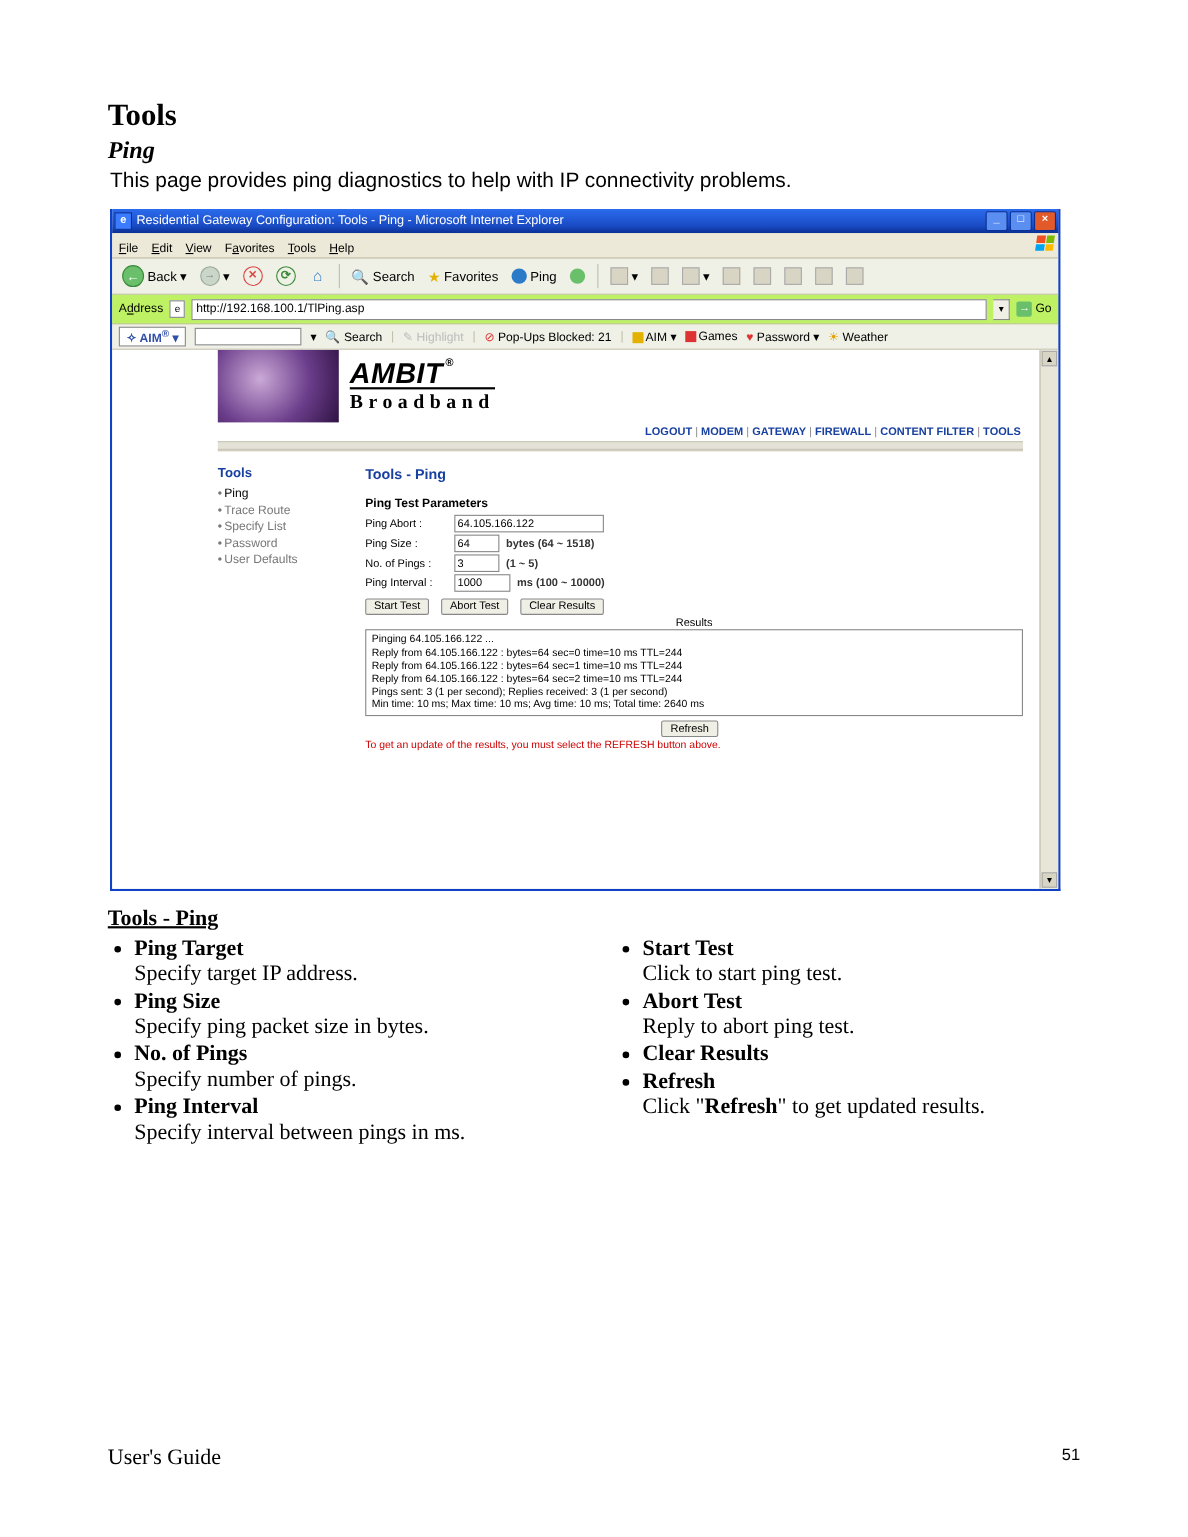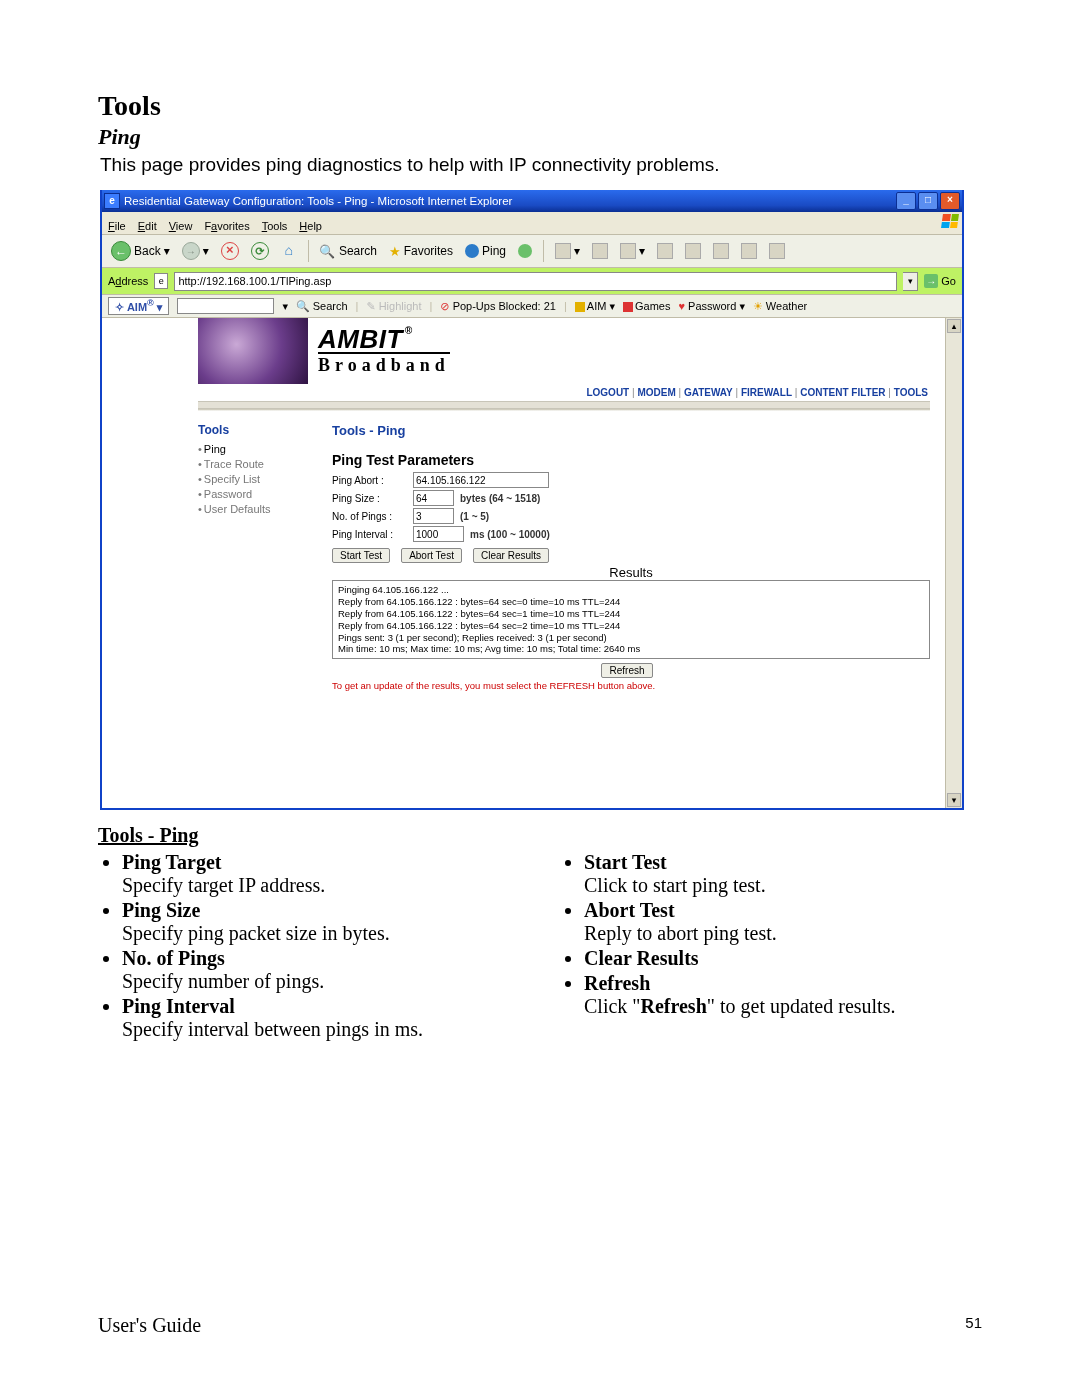--- a/index.html
+++ b/index.html
@@ -268,36 +268,36 @@
     color:#333;
   }
   .rg-side .hdr { color:#1840a0; font-weight:bold; margin-bottom:6px; font-size:12px;}
   .rg-side ul { list-style:none; margin:0; padding:0; }
   .rg-side li { margin:3px 0; color:#777; font-size:11px;}
   .rg-side li::before { content:"•"; margin-right:2px; color:#777;}
   .rg-side li.active { color:#000;}
 
   .rg-main { flex:1; }
   .rg-main .hdr { color:#1840a0; font-weight:bold; font-size:13px; margin-bottom:14px;}
-  .rg-form-title { font-weight:bold; font-size:14px; margin-bottom:4px;}
+  .rg-form-title { font-weight:bold; font-size:11px; margin-bottom:4px;}
   .rg-row { display:flex; align-items:center; gap:6px; margin:2px 0; font-size:10px;}
   .rg-row .lbl { width:75px; }
   .rg-in { border:1px solid #888; background:#fff; padding:0 2px; height:14px; font-size:10px; }
   .rg-hint { color:#333; font-size:10px;font-weight:bold;}
   .rg-btns { margin:6px 0 2px 0;}
   .rg-btn {
     display:inline-block;
     padding: 1px 7px;
     font-size:10px;
     background:#efefe6;
     border:1px solid #888;
     border-radius:2px;
     margin-right:8px;
   }
-  .rg-results-lbl { text-align:center; font-size:13px; margin-top:2px;}
+  .rg-results-lbl { text-align:center; font-size:10px; margin-top:2px;}
   .rg-results {
     border:1px solid #888;
     background:#fff;
     padding:3px 5px;
     font-size:9.5px;
     line-height:1.25;
     white-space:pre;
     font-family: Tahoma, Arial, sans-serif;
   }
   .rg-refresh-row { text-align:center; margin:4px 0 2px 0;}

